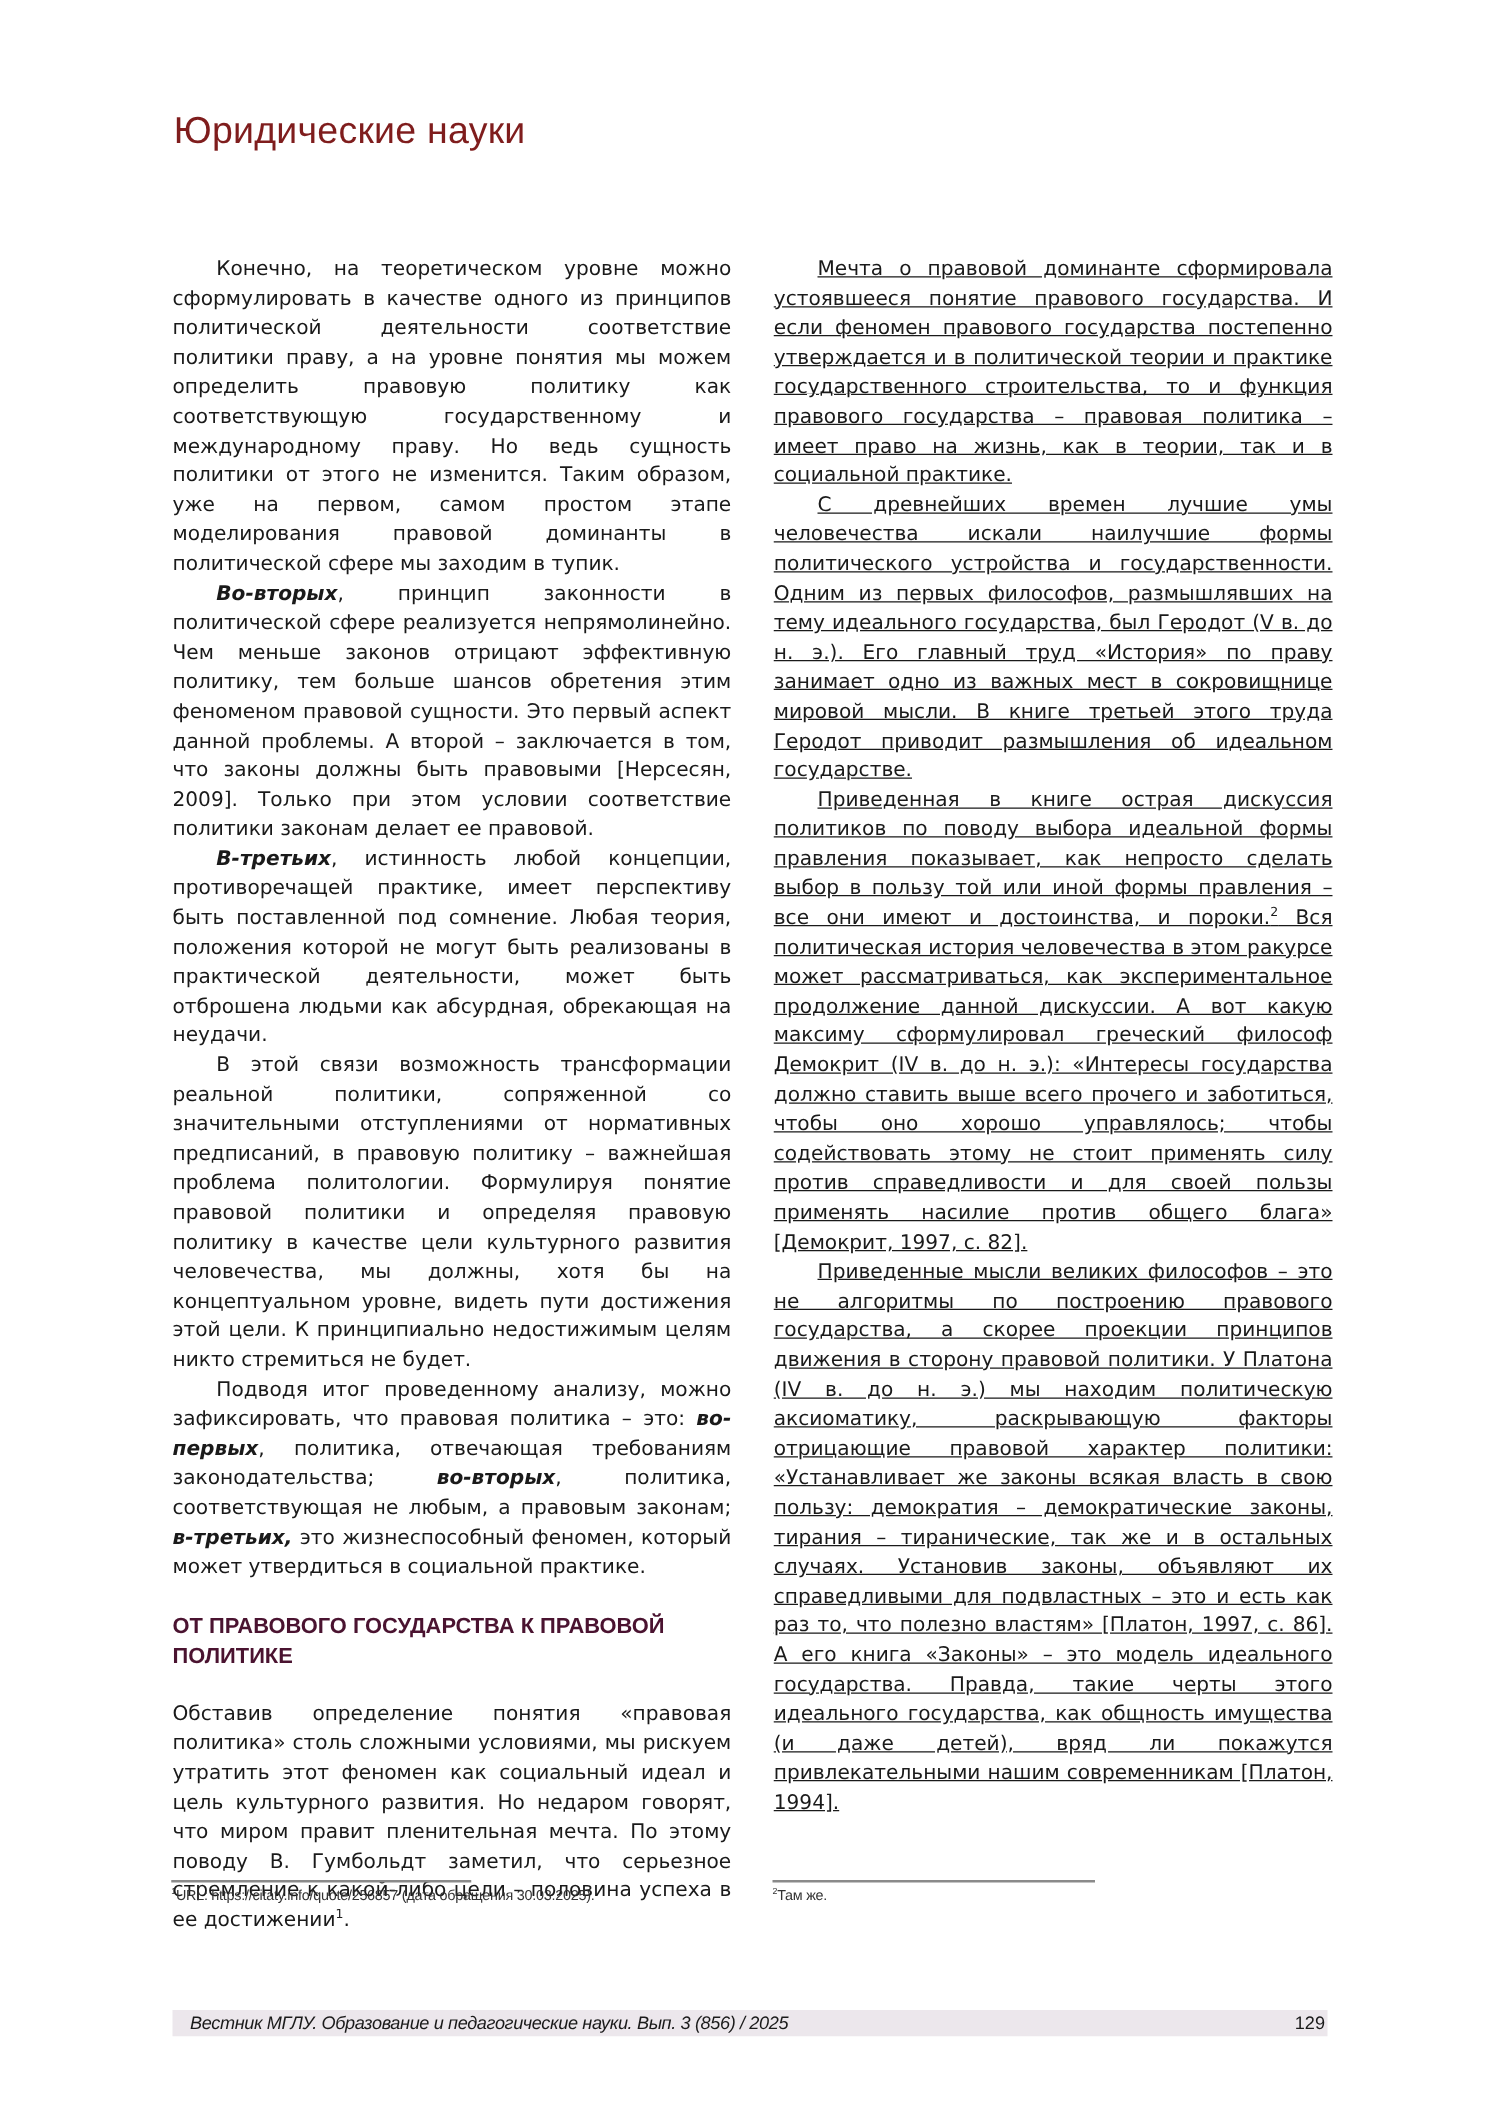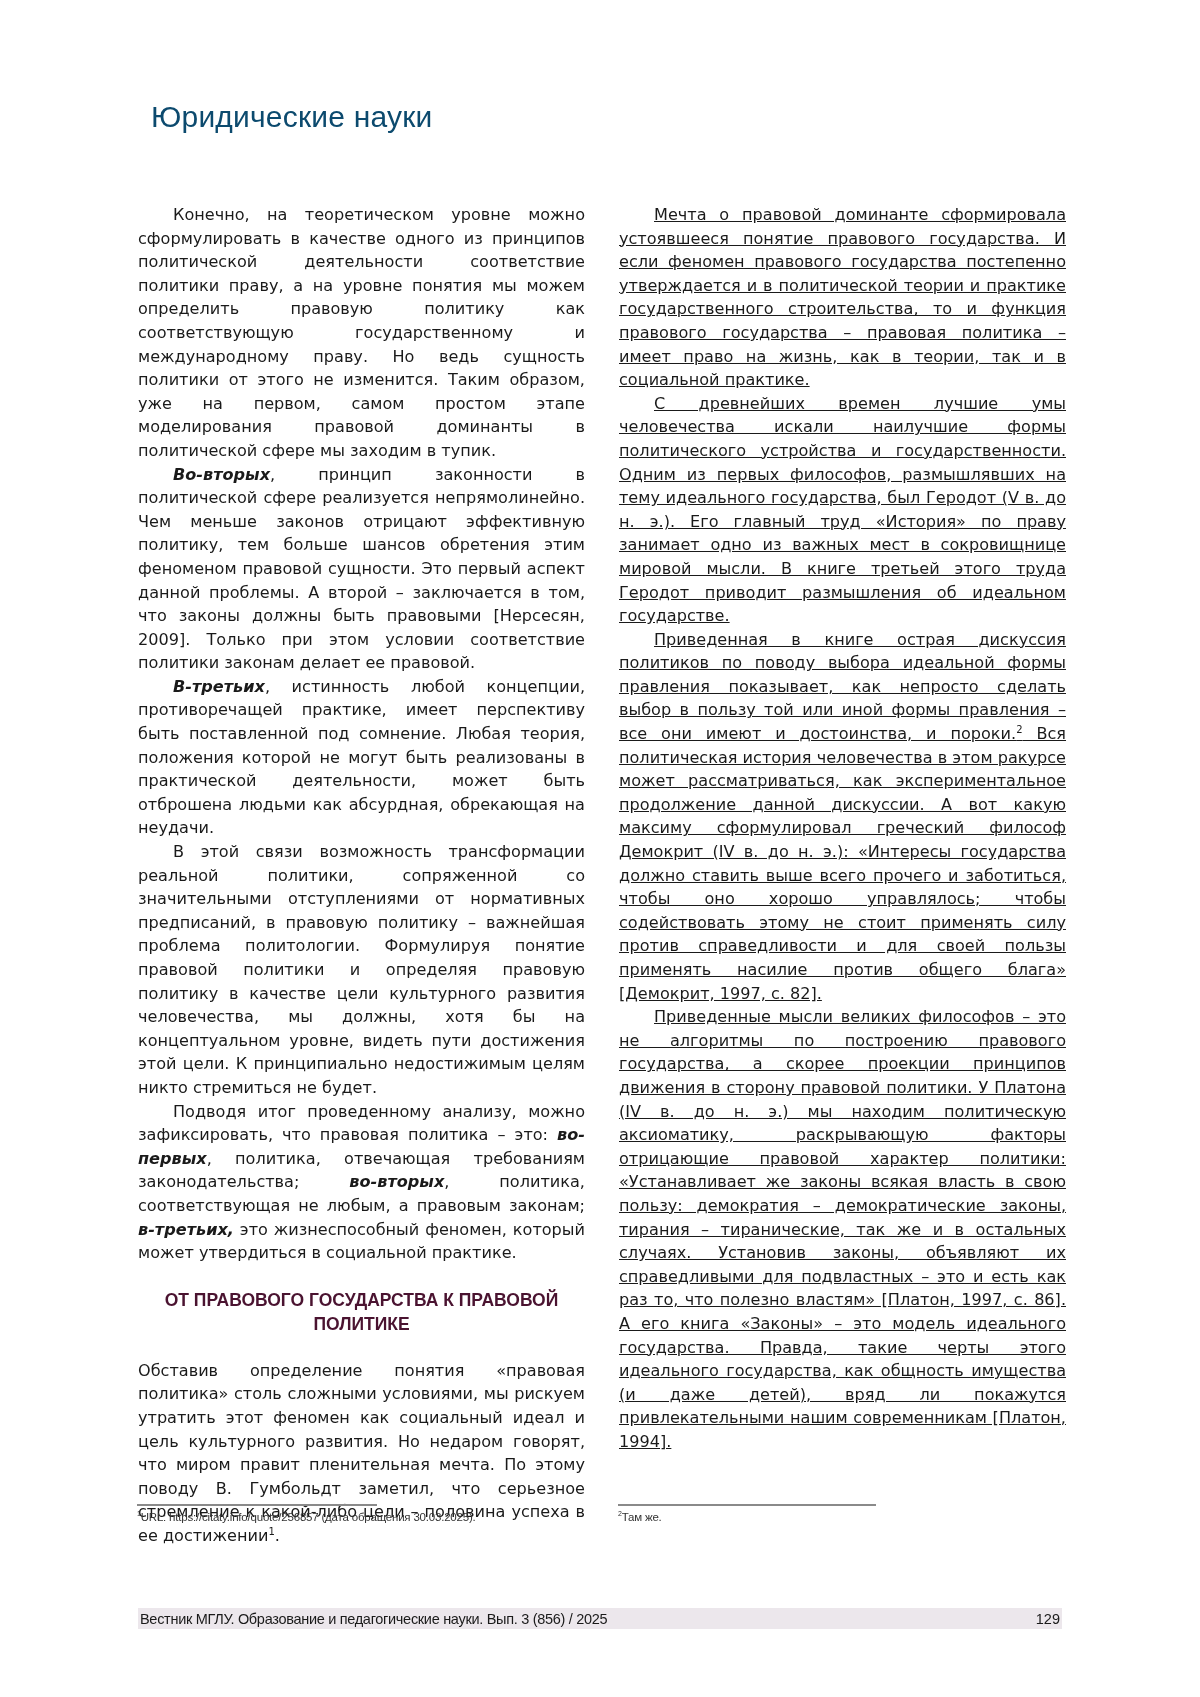--- a/index.html
+++ b/index.html
@@ -12,25 +12,25 @@
       height: 1697px;
       position: relative;
       overflow: hidden;
       font-family: "DejaVu Sans", sans-serif;
       color: #1a1a1a;
     }
     .section-title {
       position: absolute;
       left: 139px;
       top: 88px;
-      margin: 12px;
+      margin: 0;
       font-family: "Liberation Sans", sans-serif;
       font-weight: normal;
       font-size: 30px;
-      color: #0c4a6e;
+      color: #7f1d1d;
       letter-spacing: 0.2px;
     }
     .col {
       position: absolute;
       top: 203px;
       width: 447px;
       font-size: 16.1px;
       line-height: 23.6px;
       text-align: justify;
       hyphens: manual;
@@ -43,21 +43,21 @@
     }
     .col p.noindent { text-indent: 0; }
     .col em { font-style: italic; font-weight: bold; }
     .heading {
       margin: 23px 0 23px 0;
       font-family: "Liberation Sans", sans-serif;
       font-weight: bold;
       font-size: 17.5px;
       line-height: 24px;
       color: #4a1330;
-      text-align: center;
+      text-align: left;
       text-indent: 0;
     }
     sup {
       font-size: 10px;
       line-height: 0;
       vertical-align: super;
     }
     .fn-rule {
       position: absolute;
       top: 1504px;
@@ -85,22 +85,23 @@
       height: 21px;
       background: #ece7ec;
       display: flex;
       align-items: center;
       justify-content: space-between;
       font-family: "Liberation Sans", sans-serif;
       font-size: 14.5px;
       color: #1a1a1a;
     }
     .footer-journal {
+      font-style: italic;
       letter-spacing: -0.3px;
-      padding-left: 2px;
+      padding-left: 14px;
     }
     .footer-page {
       padding-right: 2px;
     }
   </style>
 </head>
 <body>
 
 <h1 class="section-title">Юридические науки</h1>
 

